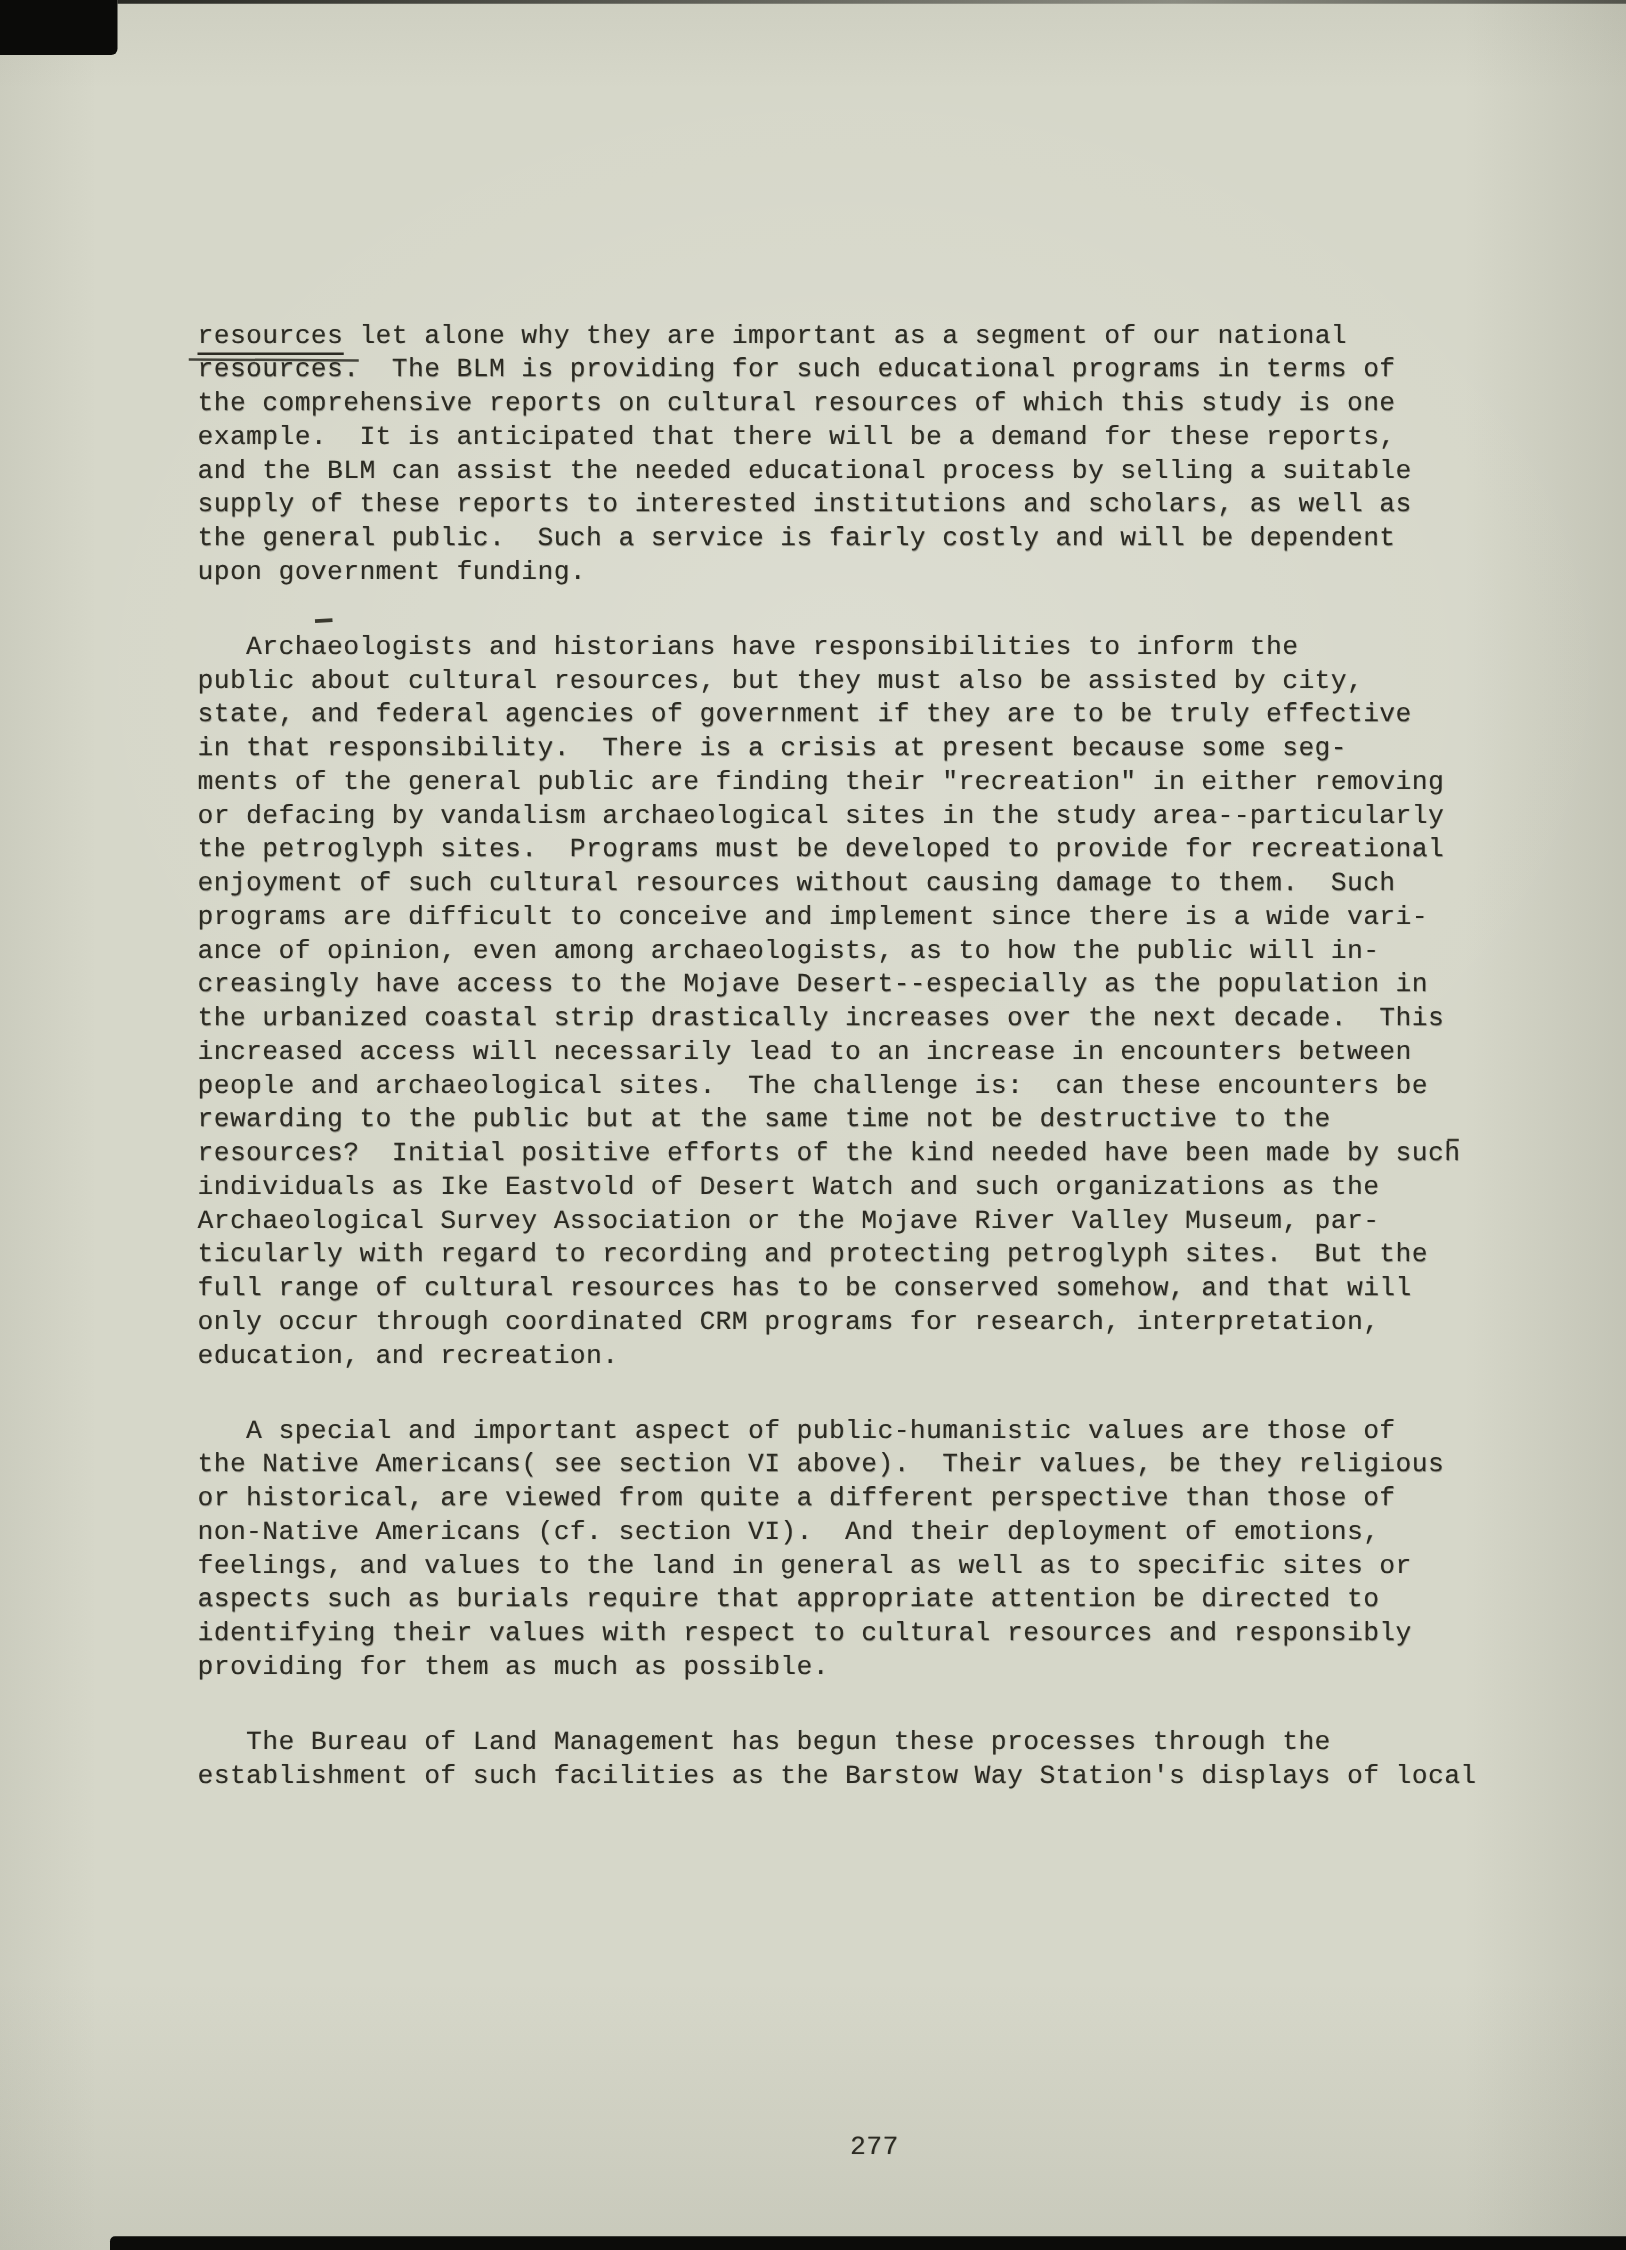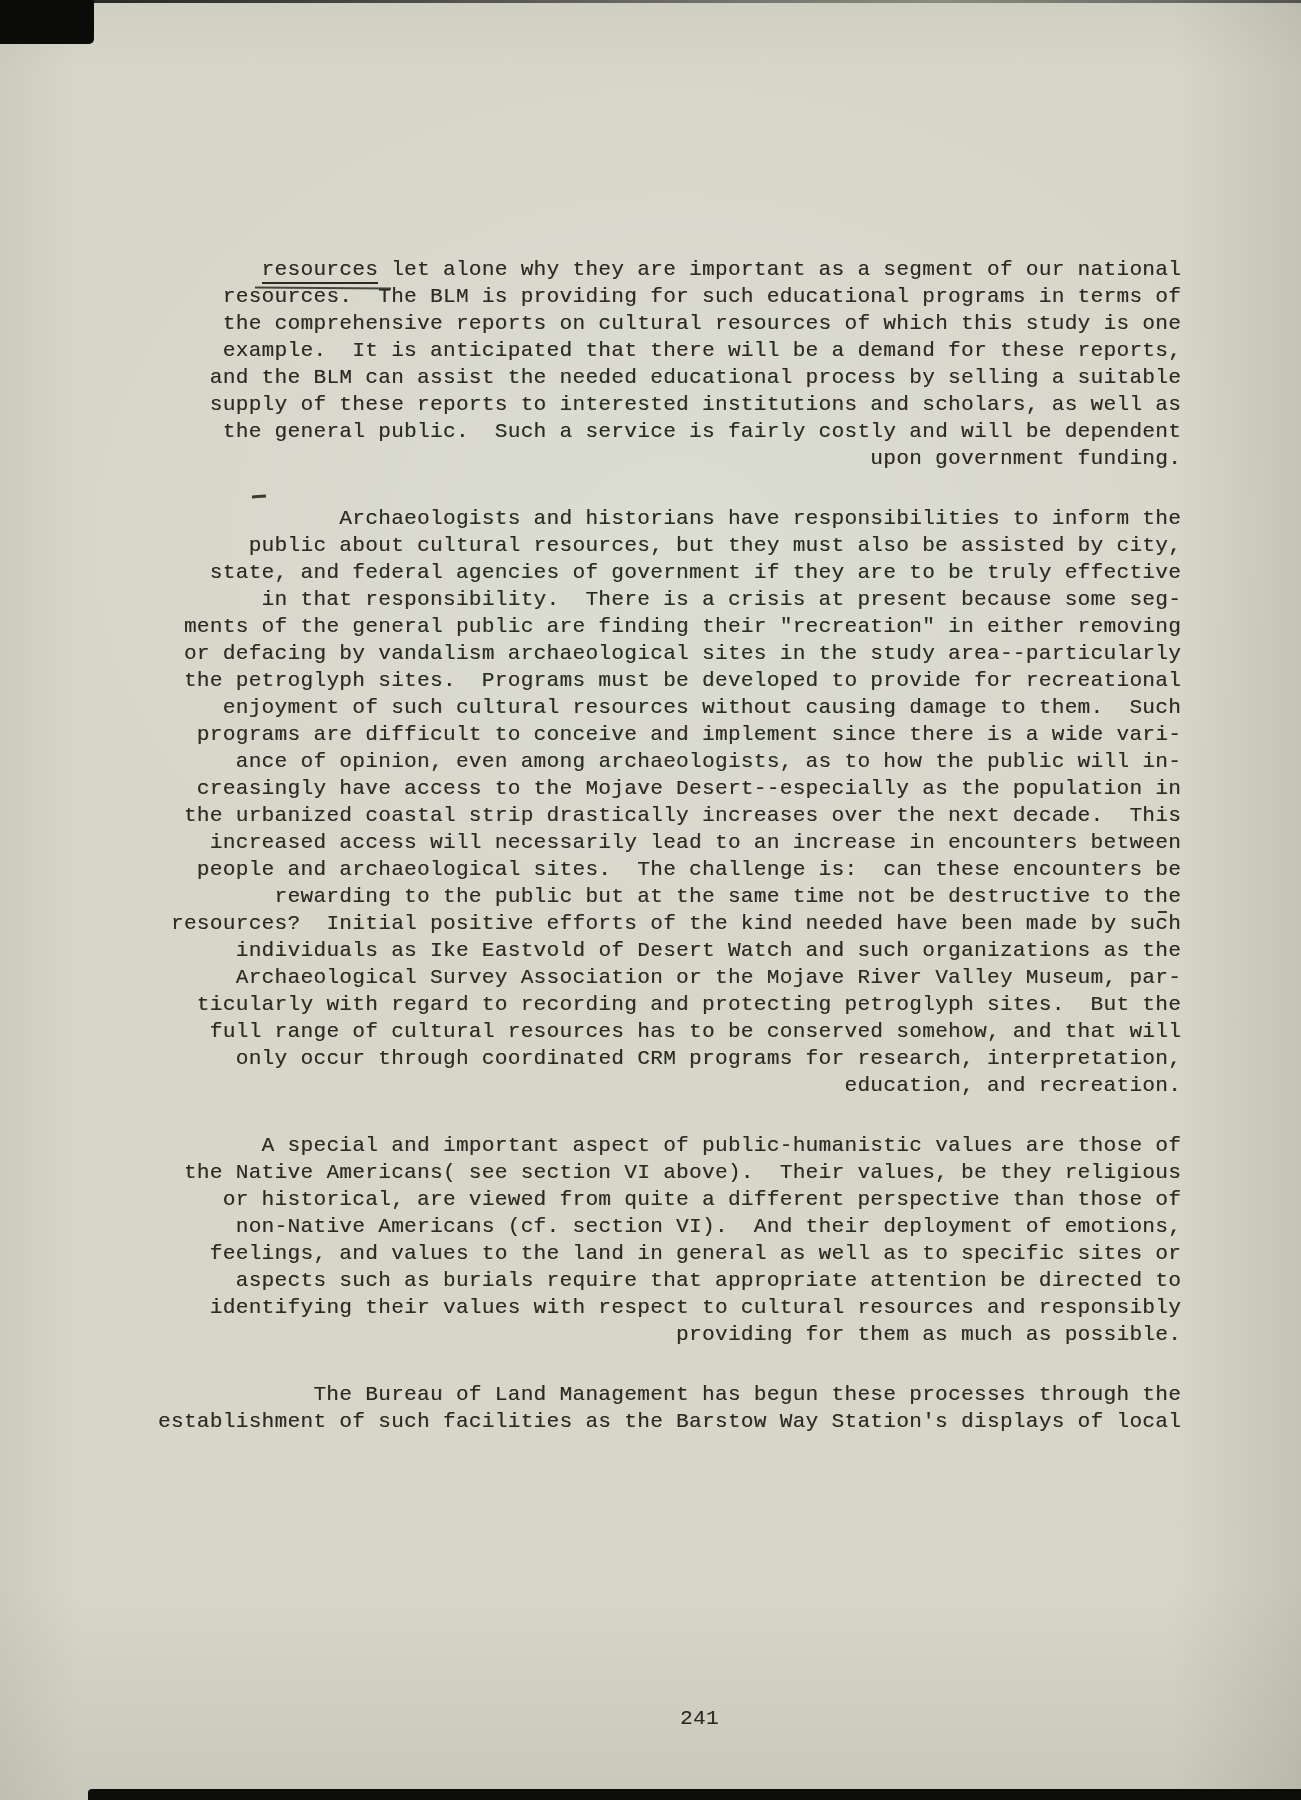--- a/index.html
+++ b/index.html
@@ -20,21 +20,20 @@
   .page-text {
     position: absolute;
     left: 158px;
     top: 256px;
     font-size: 21px;
     line-height: 27px;
     letter-spacing: 0.35px;
     color: #2c2b23;
     white-space: pre;
     text-shadow: 0.4px 0.4px 0.6px rgba(44,43,35,0.45);
-    text-align: right;
   }
   .paragraph { margin: 0 0 33px 0; }
   .text-line { height: 27px; }
 
   .underlined-word {
     position: relative;
     border-bottom: 2px solid #2c2b23;
     padding-bottom: 1px;
   }
   .underlined-word::after {
@@ -93,13 +92,13 @@
 <body>
 
 <div class="artifact-top-left"></div>
 <div class="artifact-top-edge"></div>
 <div class="artifact-bottom-edge"></div>
 <div class="stray-mark mark-1"></div>
 <div class="stray-mark mark-2"></div>
 
 <main class="page-text"><div class="paragraph"><div class="text-line"><span class="underlined-word">resources</span> let alone why they are important as a segment of our national</div><div class="text-line">resources.  The BLM is providing for such educational programs in terms of</div><div class="text-line">the comprehensive reports on cultural resources of which this study is one</div><div class="text-line">example.  It is anticipated that there will be a demand for these reports,</div><div class="text-line">and the BLM can assist the needed educational process by selling a suitable</div><div class="text-line">supply of these reports to interested institutions and scholars, as well as</div><div class="text-line">the general public.  Such a service is fairly costly and will be dependent</div><div class="text-line">upon government funding.</div></div><div class="paragraph"><div class="text-line">   Archaeologists and historians have responsibilities to inform the</div><div class="text-line">public about cultural resources, but they must also be assisted by city,</div><div class="text-line">state, and federal agencies of government if they are to be truly effective</div><div class="text-line">in that responsibility.  There is a crisis at present because some seg-</div><div class="text-line">ments of the general public are finding their "recreation" in either removing</div><div class="text-line">or defacing by vandalism archaeological sites in the study area--particularly</div><div class="text-line">the petroglyph sites.  Programs must be developed to provide for recreational</div><div class="text-line">enjoyment of such cultural resources without causing damage to them.  Such</div><div class="text-line">programs are difficult to conceive and implement since there is a wide vari-</div><div class="text-line">ance of opinion, even among archaeologists, as to how the public will in-</div><div class="text-line">creasingly have access to the Mojave Desert--especially as the population in</div><div class="text-line">the urbanized coastal strip drastically increases over the next decade.  This</div><div class="text-line">increased access will necessarily lead to an increase in encounters between</div><div class="text-line">people and archaeological sites.  The challenge is:  can these encounters be</div><div class="text-line">rewarding to the public but at the same time not be destructive to the</div><div class="text-line">resources?  Initial positive efforts of the kind needed have been made by such</div><div class="text-line">individuals as Ike Eastvold of Desert Watch and such organizations as the</div><div class="text-line">Archaeological Survey Association or the Mojave River Valley Museum, par-</div><div class="text-line">ticularly with regard to recording and protecting petroglyph sites.  But the</div><div class="text-line">full range of cultural resources has to be conserved somehow, and that will</div><div class="text-line">only occur through coordinated CRM programs for research, interpretation,</div><div class="text-line">education, and recreation.</div></div><div class="paragraph"><div class="text-line">   A special and important aspect of public-humanistic values are those of</div><div class="text-line">the Native Americans( see section VI above).  Their values, be they religious</div><div class="text-line">or historical, are viewed from quite a different perspective than those of</div><div class="text-line">non-Native Americans (cf. section VI).  And their deployment of emotions,</div><div class="text-line">feelings, and values to the land in general as well as to specific sites or</div><div class="text-line">aspects such as burials require that appropriate attention be directed to</div><div class="text-line">identifying their values with respect to cultural resources and responsibly</div><div class="text-line">providing for them as much as possible.</div></div><div class="paragraph"><div class="text-line">   The Bureau of Land Management has begun these processes through the</div><div class="text-line">establishment of such facilities as the Barstow Way Station's displays of local</div></div></main>
 
-<div class="page-number">241</div>
+<div class="page-number">277</div>
 
 </body></html>

